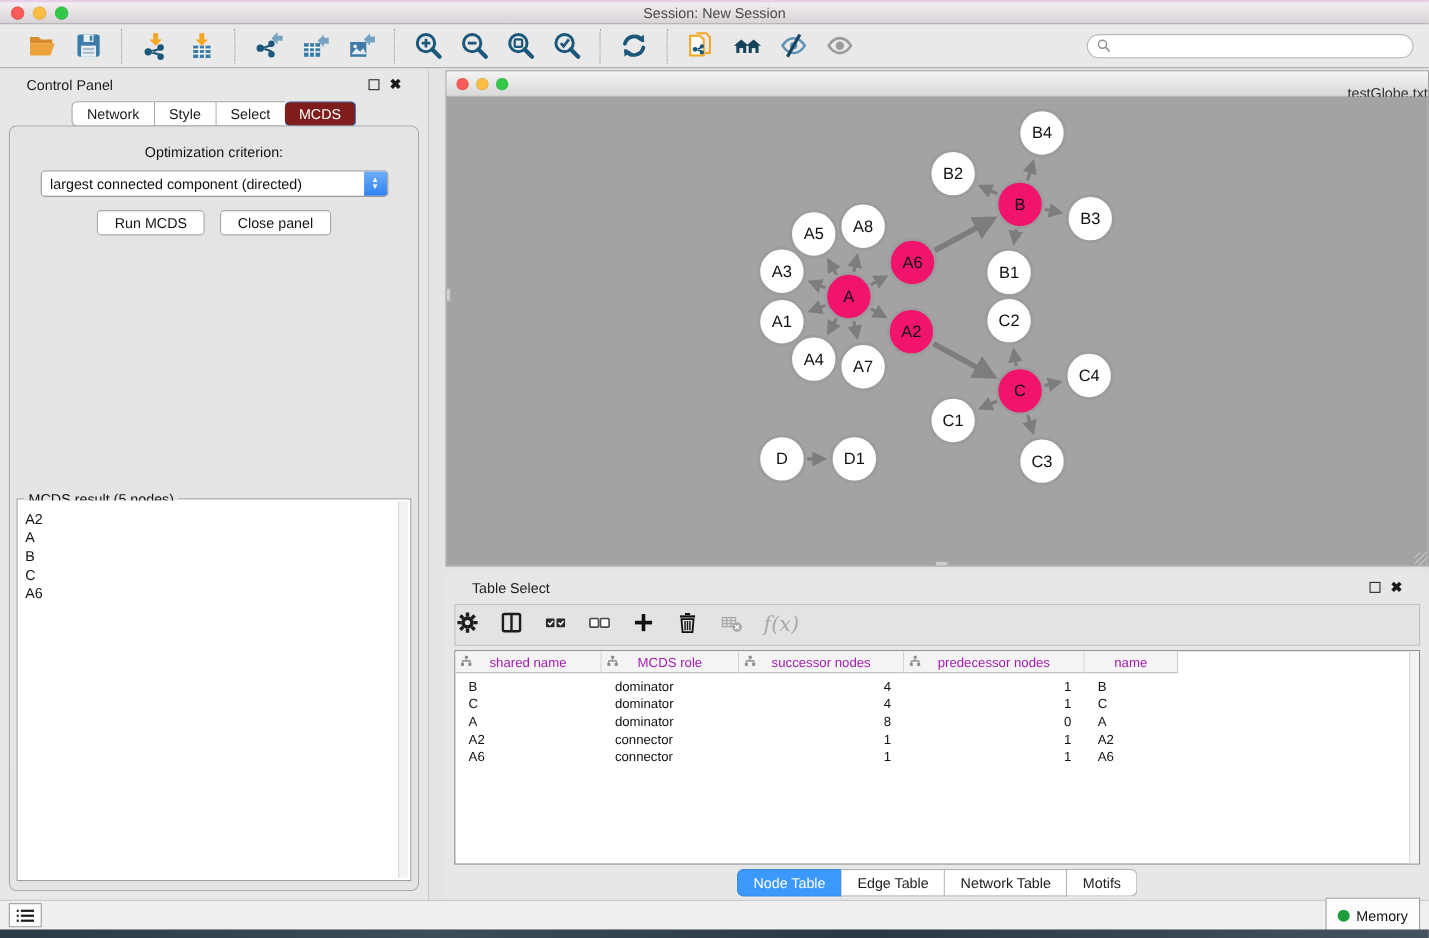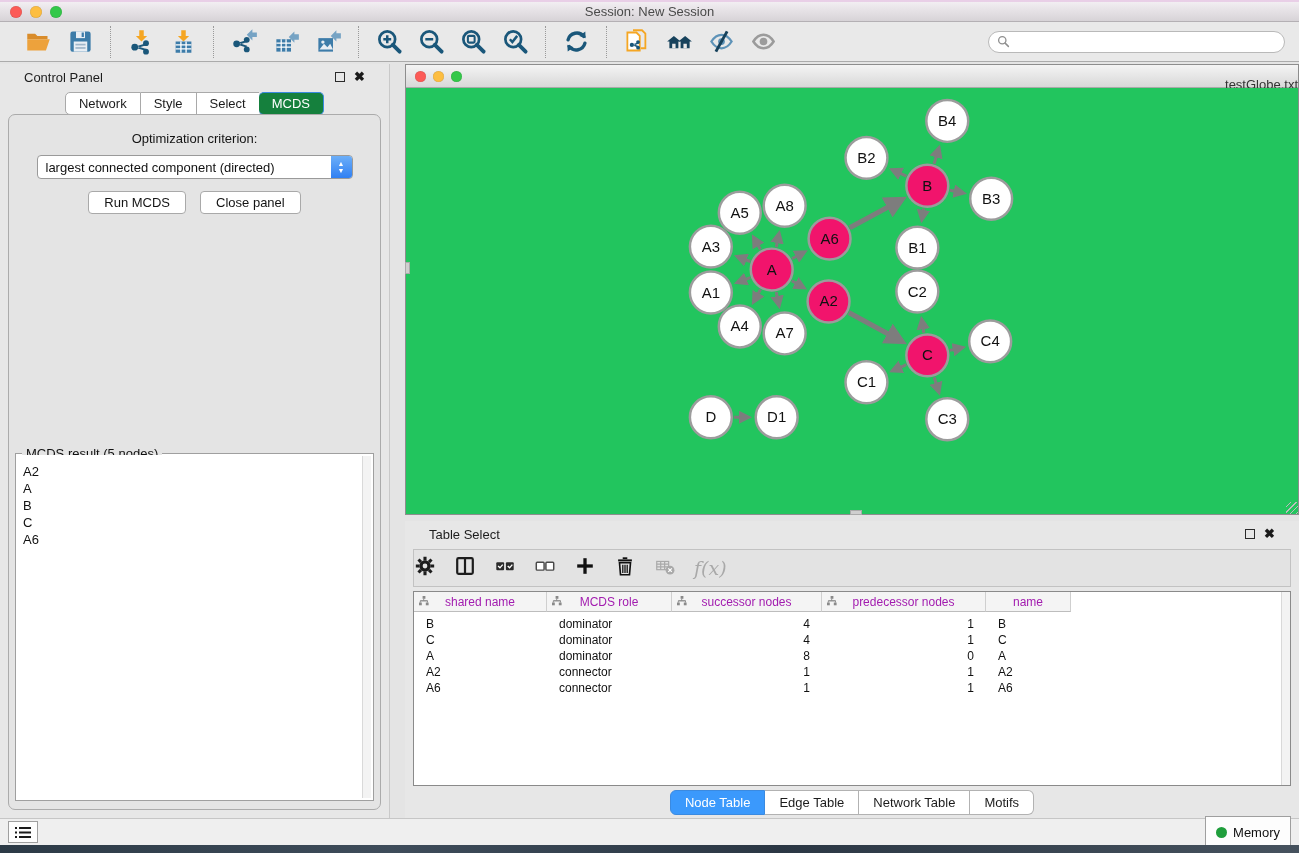--- a/index.html
+++ b/index.html
@@ -30,21 +30,21 @@
   .cpanel { width:390px; flex:0 0 auto; display:flex; flex-direction:column; background:#e7e7e7; border-right:1px solid #c9c9c9; padding:0 0 8px 0; }
   .phead { height:26px; display:flex; align-items:center; padding:0 24px; flex:0 0 auto; }
   .phead .ptitle { font-size:13px; color:#1d1d1d; }
   .phead .pbtns { margin-left:auto; display:flex; align-items:center; gap:9px; }
   .wbox { width:10px; height:10px; border:1.6px solid #2b2b2b; display:inline-block; }
   .wx { font-size:13px; font-weight:bold; color:#1a1a1a; line-height:10px; }
 
   .cp-tabs { display:flex; justify-content:center; margin:2px 0 0 0; flex:0 0 auto; }
   .cp-tab { font-size:13px; padding:3px 13px; background:#fff; border:1px solid #a9a9a9; border-left:none; color:#1c1c1c; }
   .cp-tab:first-child { border-left:1px solid #a9a9a9; border-radius:5px 0 0 5px; }
-  .cp-tab.active { background:#15803d; border-color:#3b8ae0; color:#fff; border-radius:5px; }
+  .cp-tab.active { background:#7f1d1d; border-color:#3b8ae0; color:#fff; border-radius:5px; }
   .cp-tab.last-plain { border-right:none; }
 
   .cp-box { flex:1; margin:-1px 8px 0 8px; border:1px solid #ababab; border-radius:7px; background:#e4e4e4; display:flex; flex-direction:column; padding:16px 6px 8px 6px; min-height:0; }
   .opt-label { text-align:center; font-size:13px; color:#141414; margin-bottom:9px; }
   .dropdown { width:316px; height:24px; margin:0 auto; background:#fff; border:1px solid #9a9a9a; border-radius:4px; display:flex; align-items:center; overflow:hidden; }
   .dropdown .dval { flex:1; font-size:13px; padding:0 8px; color:#111; white-space:nowrap; }
   .dropdown .darrow { width:21px; height:24px; background:linear-gradient(#6fb1f9,#2e7ef2); display:flex; flex-direction:column; align-items:center; justify-content:center; gap:1px; }
   .darrow span { color:#fff; font-size:7px; line-height:6px; }
   .cp-buttons { display:flex; justify-content:center; gap:14px; margin-top:12px; }
   .btn { height:23px; background:#fff; border:1px solid #a9a9a9; border-radius:4px; font-size:13px; padding:0 15px; color:#141414; display:flex; align-items:center; }
@@ -56,21 +56,21 @@
   .mcds-scroll { position:absolute; top:1px; right:1px; bottom:1px; width:9px; background:#f3f3f3; border-left:1px solid #d9d9d9; }
 
   
   .rightcol { flex:1; display:flex; flex-direction:column; padding:0 0 0 15px; min-width:0; }
 
   .netwin { height:451px; flex:0 0 auto; display:flex; flex-direction:column; border:1px solid #8d8d8d; background:#fff; position:relative; }
   .net-titlebar { height:23px; background:linear-gradient(#f4f4f4,#d8d8d8); border-bottom:1px solid #a9a9a9; display:flex; align-items:center; position:relative; flex:0 0 auto; }
   .net-titlebar .lights { margin-left:9px; gap:7px; }
   .net-titlebar .light { width:11px; height:11px; }
   .net-title { position:absolute; left:0; right:0; text-align:right; font-size:13px; color:#333;margin-top:16px; }
-  .net-canvas { flex:1; position:relative; background:#22c55e; min-height:0; }
+  .net-canvas { flex:1; position:relative; background:#a3a3a3; min-height:0; }
   .net-canvas svg.graph { width:100%; height:100%; display:block; }
   .grip-left { position:absolute; left:-1px; top:174px; width:5px; height:12px; background:#cfcfcf; border:1px solid #aaa; }
   .grip-bottom { position:absolute; bottom:-1px; left:444px; width:12px; height:5px; background:#cfcfcf; border:1px solid #aaa; }
   .grip-corner { position:absolute; right:0; bottom:0; width:12px; height:12px;
     background:repeating-linear-gradient(135deg, transparent 0 3px, #bdbdbd 3px 4px); }
 
   
   .tpanel { flex:1; margin-top:6px; display:flex; flex-direction:column; background:#e7e7e7; min-height:0; }
   .tp-toolbar { height:38px; margin:2px 8px 0 8px; border:1px solid #c2c2c2; background:#e3e3e3; display:flex; align-items:center; gap:18px; padding:0 0; flex:0 0 auto; }
   .tp-toolbar svg { width:22px; height:22px; }

